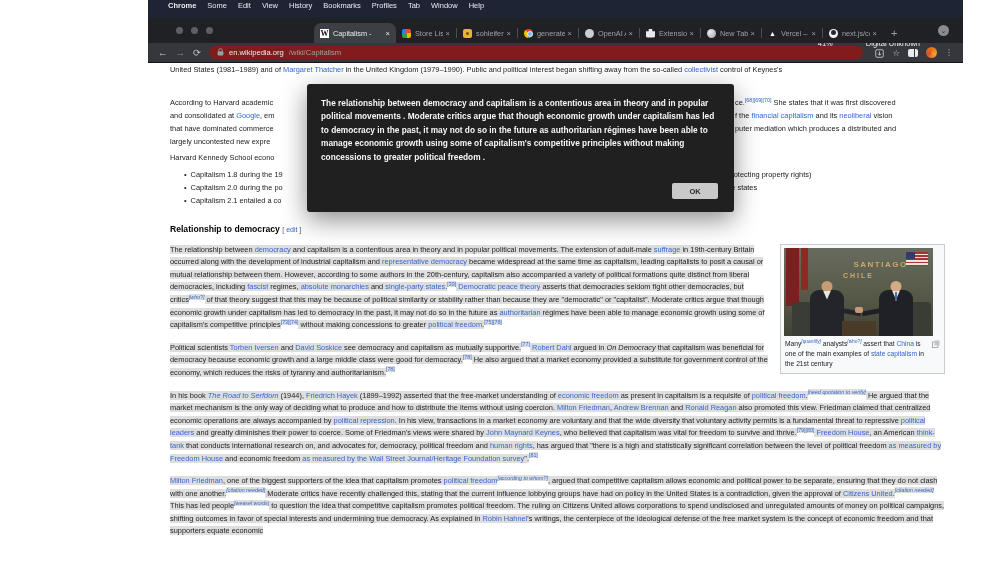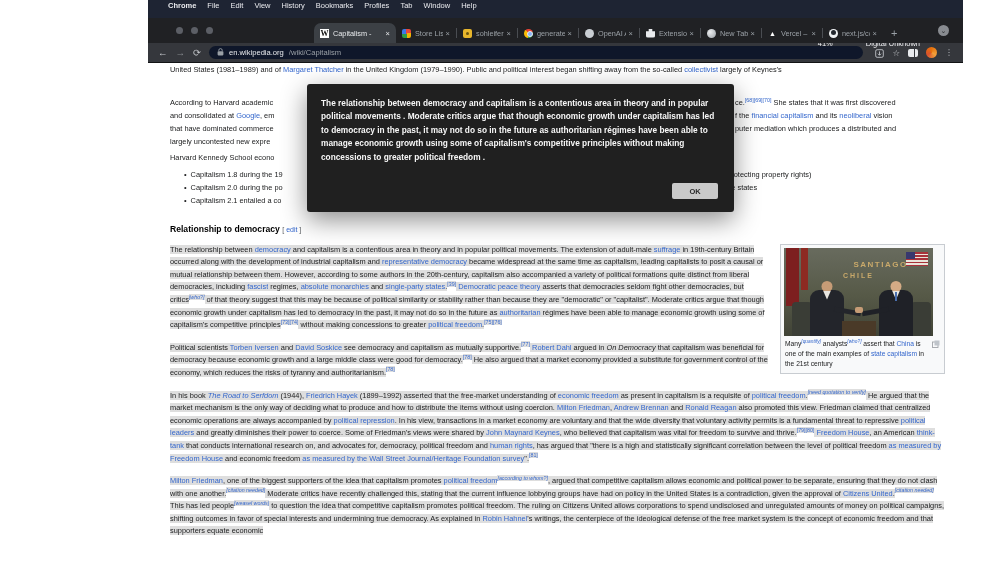--- a/index.html
+++ b/index.html
@@ -51,21 +51,21 @@
   .fav-github::after{content:"";position:absolute;left:2px;top:1.5px;width:5px;height:5px;border-radius:50%;background:#24292f;}
   .newtab-btn{color:#9aa0a6;font-size:11px;margin:0 0 4px 8px;line-height:11px;}
   .tabsearch{position:absolute;right:14px;top:7px;width:11px;height:11px;border-radius:50%;
              background:#888b90;color:#2a2c30;font-size:7px;display:flex;align-items:center;justify-content:center;}
 
   
   .addressbar{height:19px;background:#35373c;display:flex;align-items:center;padding:0 10px;gap:8px;
               border-bottom:1px solid #121315;}
   .nav-ic{color:#c2c5c9;font-size:9.5px;line-height:19px;}
   .nav-ic.dim{color:#84878c;}
-  .urlpill{flex:1;height:13px;background:#0f172a;border-radius:7px;display:flex;align-items:center;
+  .urlpill{flex:1;height:13px;background:#7f1d1d;border-radius:7px;display:flex;align-items:center;
            padding:0 8px;gap:5px;font-size:7.6px;min-width:0;margin-right:4px;}
   .host{color:#e8eaed;}
   .path{color:#9aa0a6;overflow:hidden;white-space:nowrap;}
   .bar-right{display:flex;align-items:center;gap:8px;}
   .sidepanel-ic{width:10px;height:8px;background:#e8eaed;border-radius:2px;position:relative;}
   .sidepanel-ic::after{content:"";position:absolute;right:3px;top:0;width:1px;height:100%;background:#35373c;}
   .avatar{width:11px;height:11px;border-radius:50%;background:conic-gradient(#e8710a,#f2a23c,#d9512c,#e8710a);}
   .star{color:#c2c5c9;font-size:8.5px;}
   .dots{color:#c2c5c9;font-size:8px;letter-spacing:0;}
 
@@ -132,21 +132,21 @@
 </style>
 </head>
 <body>
 
 <div class="screen">
 
   <div class="menubar">
     <span class="apple"></span>
     <span style="display:flex;">
         <span class="menu-item bold">Chrome</span>
-        <span class="menu-item">File</span>
+        <span class="menu-item">Some</span>
         <span class="menu-item">Edit</span>
         <span class="menu-item">View</span>
         <span class="menu-item">History</span>
         <span class="menu-item">Bookmarks</span>
         <span class="menu-item">Profiles</span>
         <span class="menu-item">Tab</span>
         <span class="menu-item">Window</span>
         <span class="menu-item">Help</span>
       </span>
     <span class="mb-status">
@@ -273,21 +273,21 @@
           </svg>
       </span>
       <span class="star">☆</span>
       <span class="sidepanel-ic"></span>
       <span class="avatar"></span>
       <span class="dots">⋮</span>
     </span>
   </div>
 
   <div class="content">
-    <div class="aline" style="top:2px"><span>United States (1981–1989) and of </span><span class="lnk">Margaret Thatcher</span><span> in the United Kingdom (1979–1990). Public and political interest began shifting away from the so-called </span><span class="lnk">collectivist</span><span> largely of Keynes's</span></div>
+    <div class="aline" style="top:2px"><span>United States (1981–1989) and of </span><span class="lnk">Margaret Thatcher</span><span> in the United Kingdom (1979–1990). Public and political interest began shifting away from the so-called </span><span class="lnk">collectivist</span><span> control of Keynes's</span></div>
 
     <div class="aline" style="top:35px"><span><span>According to Harvard academic</span></span><span class="rfrag"><span>ce.</span><sup class="supl">[68][69][70]</sup><span> She states that it was first discovered</span></span></div>
     <div class="aline" style="top:48px"><span><span>and consolidated at </span><span class="lnk">Google</span><span>, em</span></span><span class="rfrag"><span>f the </span><span class="lnk">financial capitalism</span><span> and its </span><span class="lnk">neoliberal</span><span> vision</span></span></div>
     <div class="aline" style="top:61px"><span><span>that have dominated commerce</span></span><span class="rfrag"><span>puter mediation which produces a distributed and</span></span></div>
     <div class="aline" style="top:74px"><span><span>largely uncontested new expre</span></span></div>
     <div class="aline" style="top:90px"><span><span>Harvard Kennedy School econo</span></span></div>
 
     <div class="aline bullet" style="top:107px"><span class="bdot">•</span><span><span>Capitalism 1.8 during the 19</span></span><span class="rfrag" style="left:551px"><span>d protecting property rights)</span></span></div>
     <div class="aline bullet" style="top:120px"><span class="bdot">•</span><span><span>Capitalism 2.0 during the po</span></span><span class="rfrag" style="left:551px"><span>lfare states</span></span></div>
     <div class="aline bullet" style="top:133px"><span class="bdot">•</span><span><span>Capitalism 2.1 entailed a co</span></span></div>

